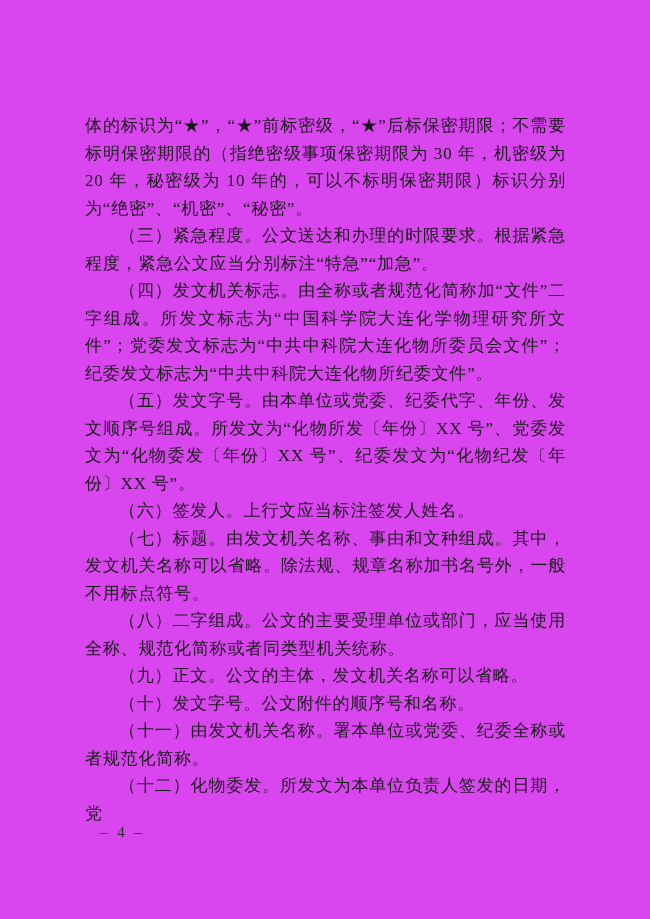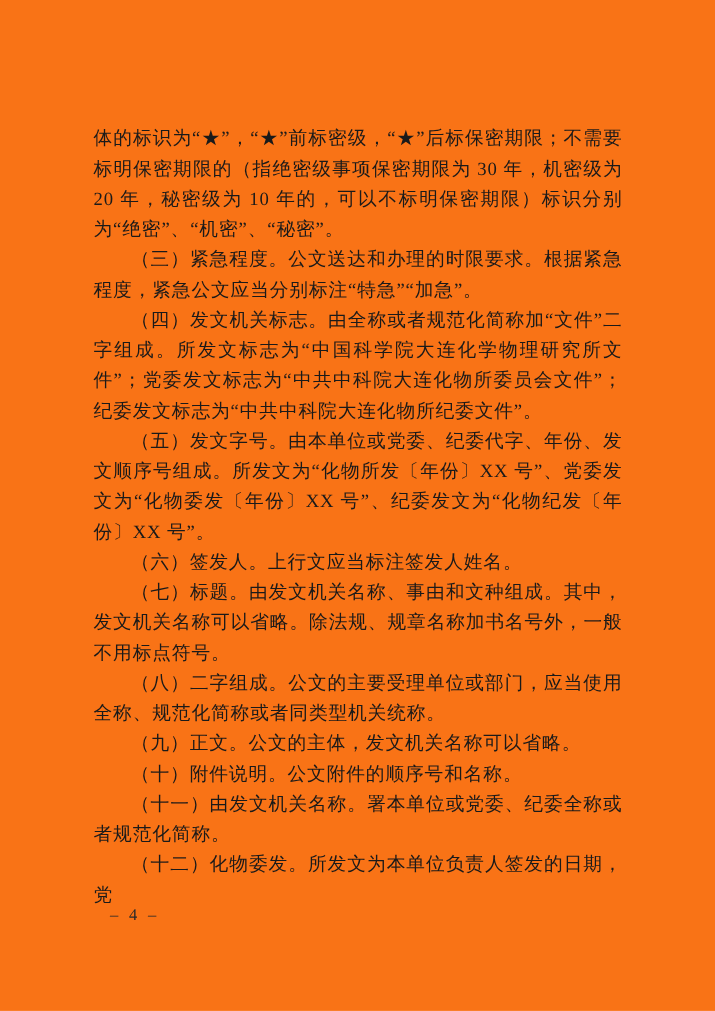--- a/index.html
+++ b/index.html
@@ -10,21 +10,21 @@
     width: 650px;
     height: 919px;
     background: #ffffff;
     overflow: hidden;
     font-family: "Liberation Serif", "DejaVu Serif", serif;
   }
   .page {
     position: relative;
     width: 650px;
     height: 919px;
-    background: #f97316;
+    background: #d946ef;
   }
   .doc-body {
     position: absolute;
     left: 85px;
     top: 112px;
     width: 481px;
     font-size: 17px;
     line-height: 27.5px;
     letter-spacing: 0.8px;
     color: #1a1a1a;
@@ -53,18 +53,18 @@
 <div class="page">
   <div class="doc-body">
       <p class="para">体的标识为“★”，“★”前标密级，“★”后标保密期限；不需要标明保密期限的（指绝密级事项保密期限为 30 年，机密级为 20 年，秘密级为 10 年的，可以不标明保密期限）标识分别为“绝密”、“机密”、“秘密”。</p>
       <p class="para indent">（三）紧急程度。公文送达和办理的时限要求。根据紧急程度，紧急公文应当分别标注“特急”“加急”。</p>
       <p class="para indent">（四）发文机关标志。由全称或者规范化简称加“文件”二字组成。所发文标志为“中国科学院大连化学物理研究所文件”；党委发文标志为“中共中科院大连化物所委员会文件”；纪委发文标志为“中共中科院大连化物所纪委文件”。</p>
       <p class="para indent">（五）发文字号。由本单位或党委、纪委代字、年份、发文顺序号组成。所发文为“化物所发〔年份〕XX 号”、党委发文为“化物委发〔年份〕XX 号”、纪委发文为“化物纪发〔年份〕XX 号”。</p>
       <p class="para indent">（六）签发人。上行文应当标注签发人姓名。</p>
       <p class="para indent">（七）标题。由发文机关名称、事由和文种组成。其中，发文机关名称可以省略。除法规、规章名称加书名号外，一般不用标点符号。</p>
       <p class="para indent">（八）二字组成。公文的主要受理单位或部门，应当使用全称、规范化简称或者同类型机关统称。</p>
       <p class="para indent">（九）正文。公文的主体，发文机关名称可以省略。</p>
-      <p class="para indent">（十）附件说明。公文附件的顺序号和名称。</p>
+      <p class="para indent">（十）发文字号。公文附件的顺序号和名称。</p>
       <p class="para indent">（十一）由发文机关名称。署本单位或党委、纪委全称或者规范化简称。</p>
       <p class="para indent">（十二）化物委发。所发文为本单位负责人签发的日期，党</p>
     </div>
   <div class="page-number">– 4 –</div>
 </div>
 
 </body></html>

